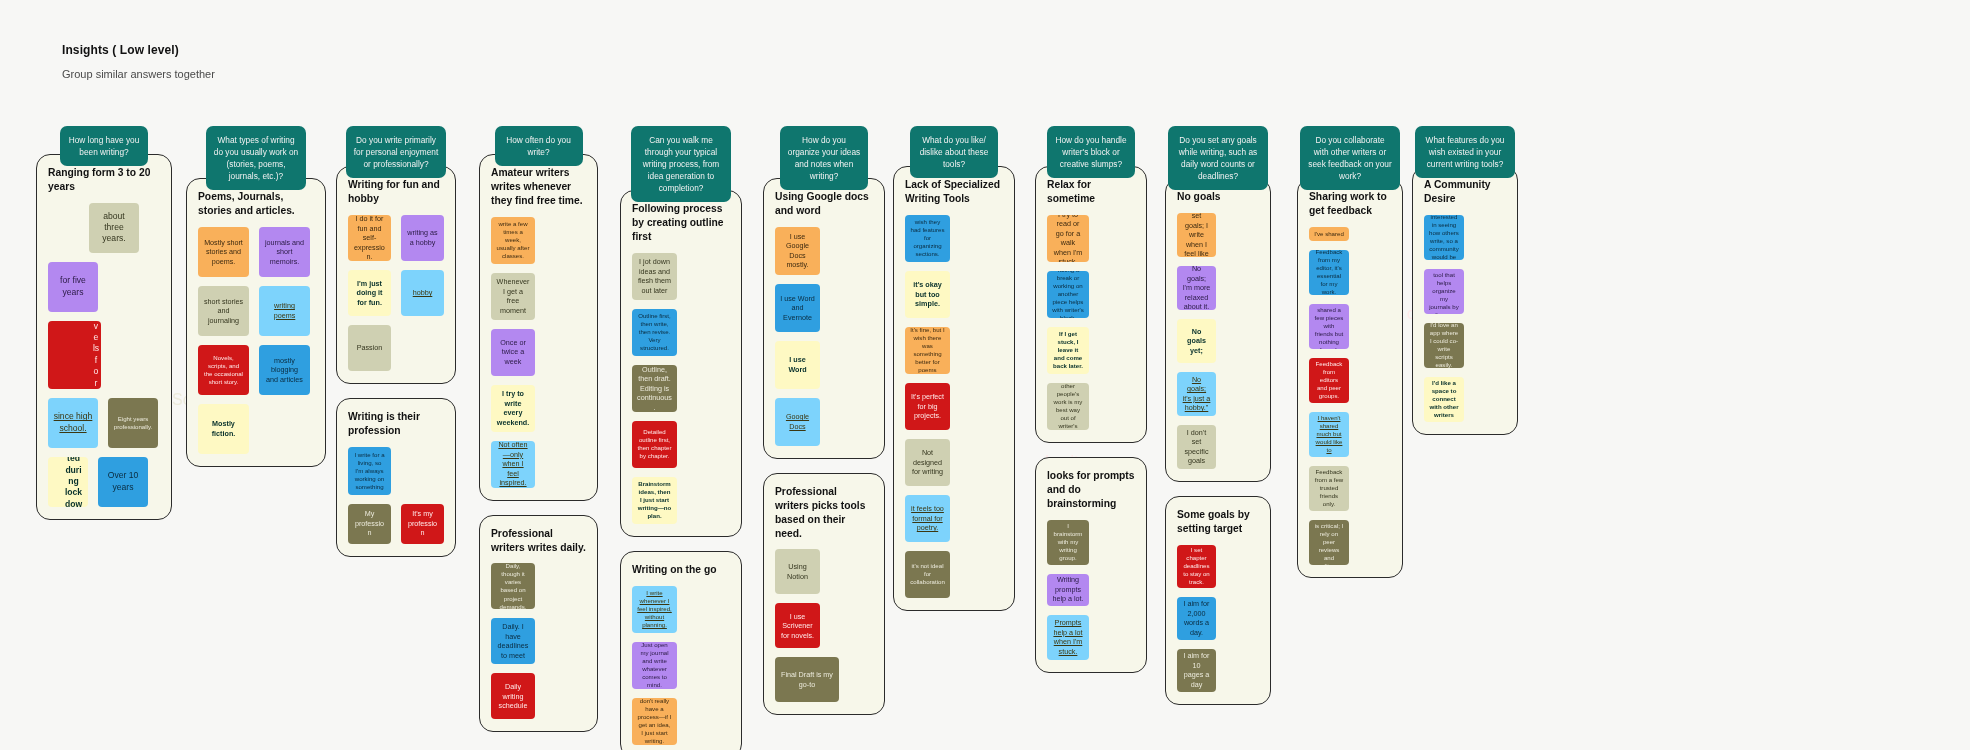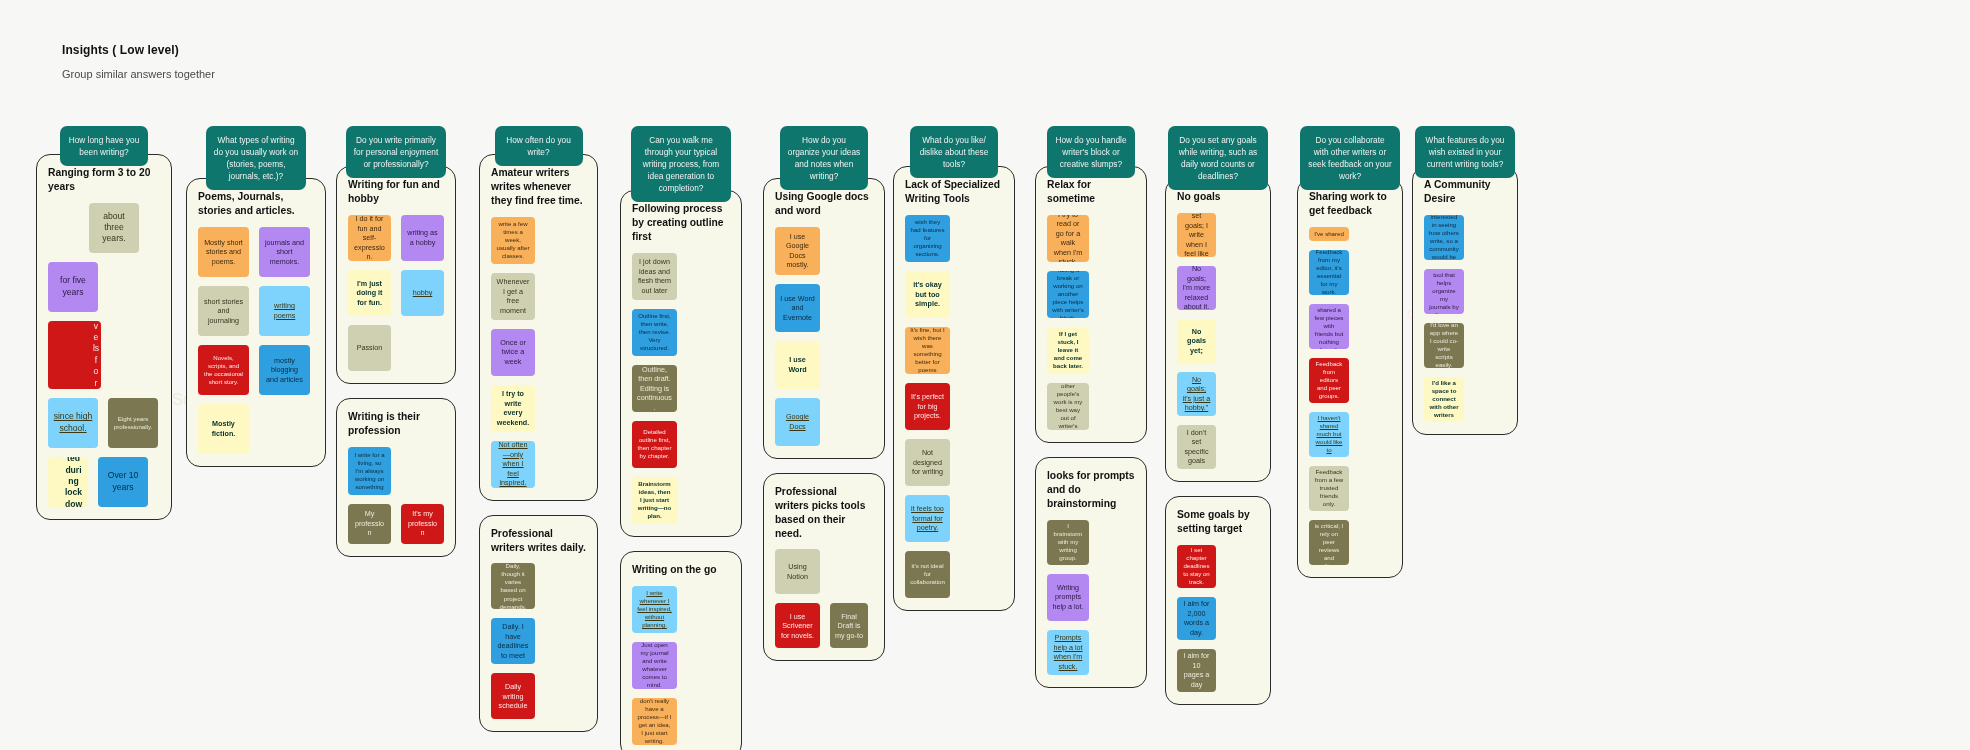--- a/index.html
+++ b/index.html
@@ -189,21 +189,21 @@
           <div class="note s2 c-blue" style="width: 45px; height: 48px;">I use Word and Evernote</div>
           <div class="note s2 c-teal" style="width: 45px; height: 48px;">I use Word</div>
           <div class="note s2 c-yellow" style="width: 45px; height: 48px;">Google Docs</div>
         </div>
       </div>
       <div class="group">
         <div class="group-title">Professional writers picks tools based on their need.</div>
         <div class="notes">
           <div class="note s2 c-sage" style="width: 45px; height: 45px;">Using Notion</div>
           <div class="note s2 c-red" style="width: 45px; height: 45px;">I use Scrivener for novels.</div>
-          <div class="note s2 c-olive" style="width: 38px; height: 45px;">Final Draft is my go-to</div>
+          <div class="note s2 c-olive" style="width: 64px; height: 45px;">Final Draft is my go-to</div>
         </div>
       </div>
     </div>
     <div class="column" style="left: 893px; top: 126px; width: 122px;">
       <div class="qtag">What do you like/ dislike about these tools?</div>
       <div class="group">
         <div class="group-title">Lack of Specialized Writing Tools</div>
         <div class="notes">
           <div class="note s3 c-blue" style="width: 45px; height: 47px;">wish they had features for organizing sections.</div>
           <div class="note s2 c-teal" style="width: 45px; height: 47px;">it's okay but too simple.</div>
@@ -223,21 +223,21 @@
           <div class="note s2 c-orange" style="width: 42px; height: 47px;">I try to read or go for a walk when I'm stuck.</div>
           <div class="note s3 c-blue" style="width: 42px; height: 47px;">Taking a break or working on another piece helps with writer's block.</div>
           <div class="note s3 c-teal" style="width: 42px; height: 47px;">If I get stuck, I leave it and come back later.</div>
           <div class="note s3 c-sage" style="width: 42px; height: 47px;">Reading other people's work is my best way out of writer's block</div>
         </div>
       </div>
       <div class="group">
         <div class="group-title">looks for prompts and do brainstorming</div>
         <div class="notes">
           <div class="note s3 c-olive" style="width: 42px; height: 45px;">I brainstorm with my writing group.</div>
-          <div class="note s2 c-purple" style="width: 42px; height: 47px;">Writing prompts help a lot.</div>
+          <div class="note s2 c-purple" style="width: 42px; height: 32px;">Writing prompts help a lot.</div>
           <div class="note s2 c-yellow" style="width: 42px; height: 45px;">Prompts help a lot when I'm stuck.</div>
         </div>
       </div>
     </div>
     <div class="loose s2 c-red" style="left: 1046px; top: 463px; width: 40px; height: 40px;">I write through it.</div>
     <div class="column" style="left: 1165px; top: 126px; width: 106px;">
       <div class="qtag wide">Do you set any goals while writing, such as daily word counts or deadlines?</div>
       <div class="group">
         <div class="group-title">No goals</div>
         <div class="notes">

